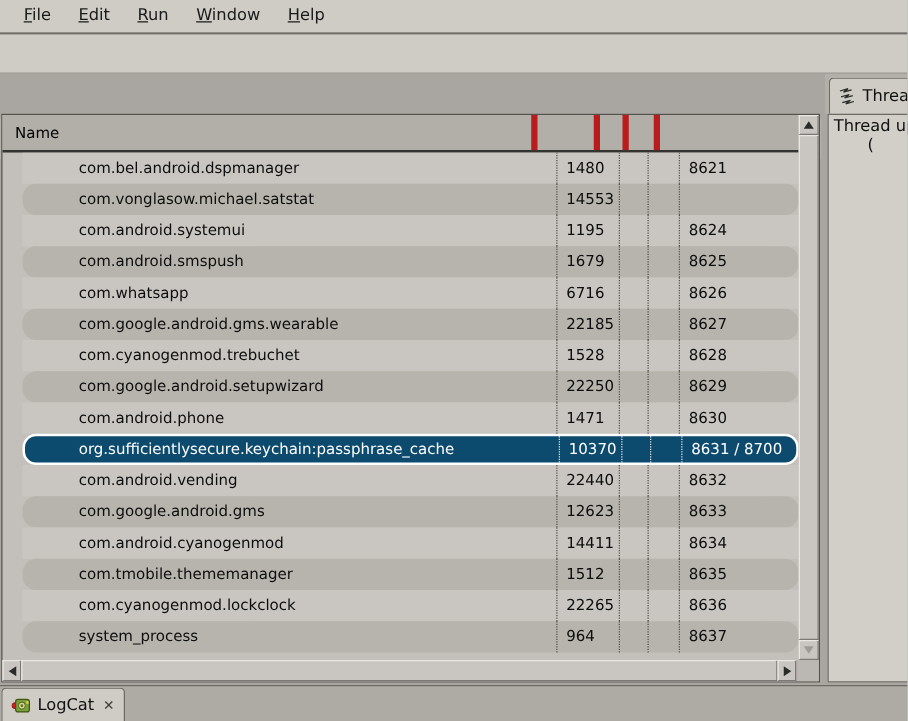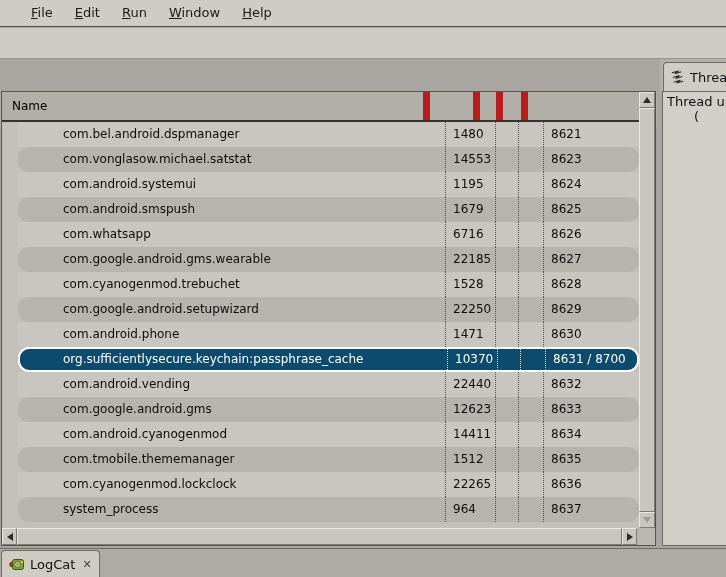--- a/index.html
+++ b/index.html
@@ -2,21 +2,21 @@
 <html><head>
 <meta charset="utf-8">
 <style>
   * { box-sizing: border-box; margin: 0; padding: 0; }
   body { font-family: "DejaVu Sans", "Liberation Sans", sans-serif; }
   .app { position: relative; width: 726px; height: 577px; background: #a9a6a1; overflow: hidden; }
 
   
   .menubar { position: absolute; top: 0; left: 0; width: 726px; height: 27px;
              background: #cfccc5; border-bottom: 1px solid #55534e;
-             display: flex; align-items: center; padding-left: 20px; }
+             display: flex; align-items: center; padding-left: 8px; }
   .menu-item { font-size: 13px; color: #1a1a1a; padding: 0 11px; line-height: 26px; cursor: default; }
   .menu-item::first-letter { text-decoration: underline; }
 
   
   .toolstrip { position: absolute; top: 28px; left: 0; width: 726px; height: 31px;
                background: #cfccc5; border-bottom: 1px solid #98958e; }
 
   
   .tabrow { position: absolute; top: 59px; height: 32px; background: #b3b0a9; display: flex; align-items: flex-end; }
   .tab { height: 29px; background: #cfccc5; border: 1px solid #6e6b66; border-bottom: none;
@@ -29,21 +29,21 @@
   .tbtn { width: 24px; height: 26px; display: flex; align-items: center; justify-content: center; }
   .tbtn.hl { background: #edebe6; border-radius: 2px; box-shadow: 0 0 0 1px #d8d5ce; }
   .tsep { width: 1px; height: 20px; background: #8e8b84; margin: 0 5px; }
   .winbtns { display: flex; align-items: center; gap: 8px; margin-left: 10px; margin-right: 4px; }
 
   
   .tablebox { position: absolute; left: 1px; top: 91px; width: 655px; height: 455px;
               border: 1px solid #54524d; background: #c3c0bb; }
   .theader { position: absolute; top: 0; left: 0; right: 16px; height: 30px;
              background: #b2afa8; border-bottom: 2px solid #35332f; display: flex; }
-  .hc { font-size: 12px; color: #000; line-height: 28px; border-right: 7px solid #b91c1c; overflow: hidden; }
+  .hc { font-size: 12px; color: #000; line-height: 28px; border-right: 5px solid #b91c1c; overflow: hidden; }
   .hc.name { width: 428px; padding-left: 10px; }
   .hc.pid  { width: 50px; }
   .hc.c3   { width: 23px; }
   .hc.c4   { width: 25px; }
   .hc.port { flex: 1; border-right: none; }
 
   .rows { position: absolute; top: 30px; left: 0; right: 16px; bottom: 17px; overflow: hidden; padding-left: 16px; }
   .trow { display: flex; height: 25px; background: #c9c6c1; }
   .trow.alt { background: #b7b4ad; border-radius: 11px; }
   .c { font-size: 12px; color: #0d0d0d; line-height: 25px; white-space: nowrap; overflow: hidden;
@@ -244,21 +244,20 @@
           <div class="c pid">1480</div>
           <div class="c c3"></div>
           <div class="c c4"></div>
           <div class="c port">8621</div>
         </div>
         <div class="trow alt">
           <div class="c name">com.vonglasow.michael.satstat</div>
           <div class="c pid">14553</div>
           <div class="c c3"></div>
           <div class="c c4"></div>
-          <div class="c port">8623</div>
         </div>
         <div class="trow">
           <div class="c name">com.android.systemui</div>
           <div class="c pid">1195</div>
           <div class="c c3"></div>
           <div class="c c4"></div>
           <div class="c port">8624</div>
         </div>
         <div class="trow alt">
           <div class="c name">com.android.smspush</div>

